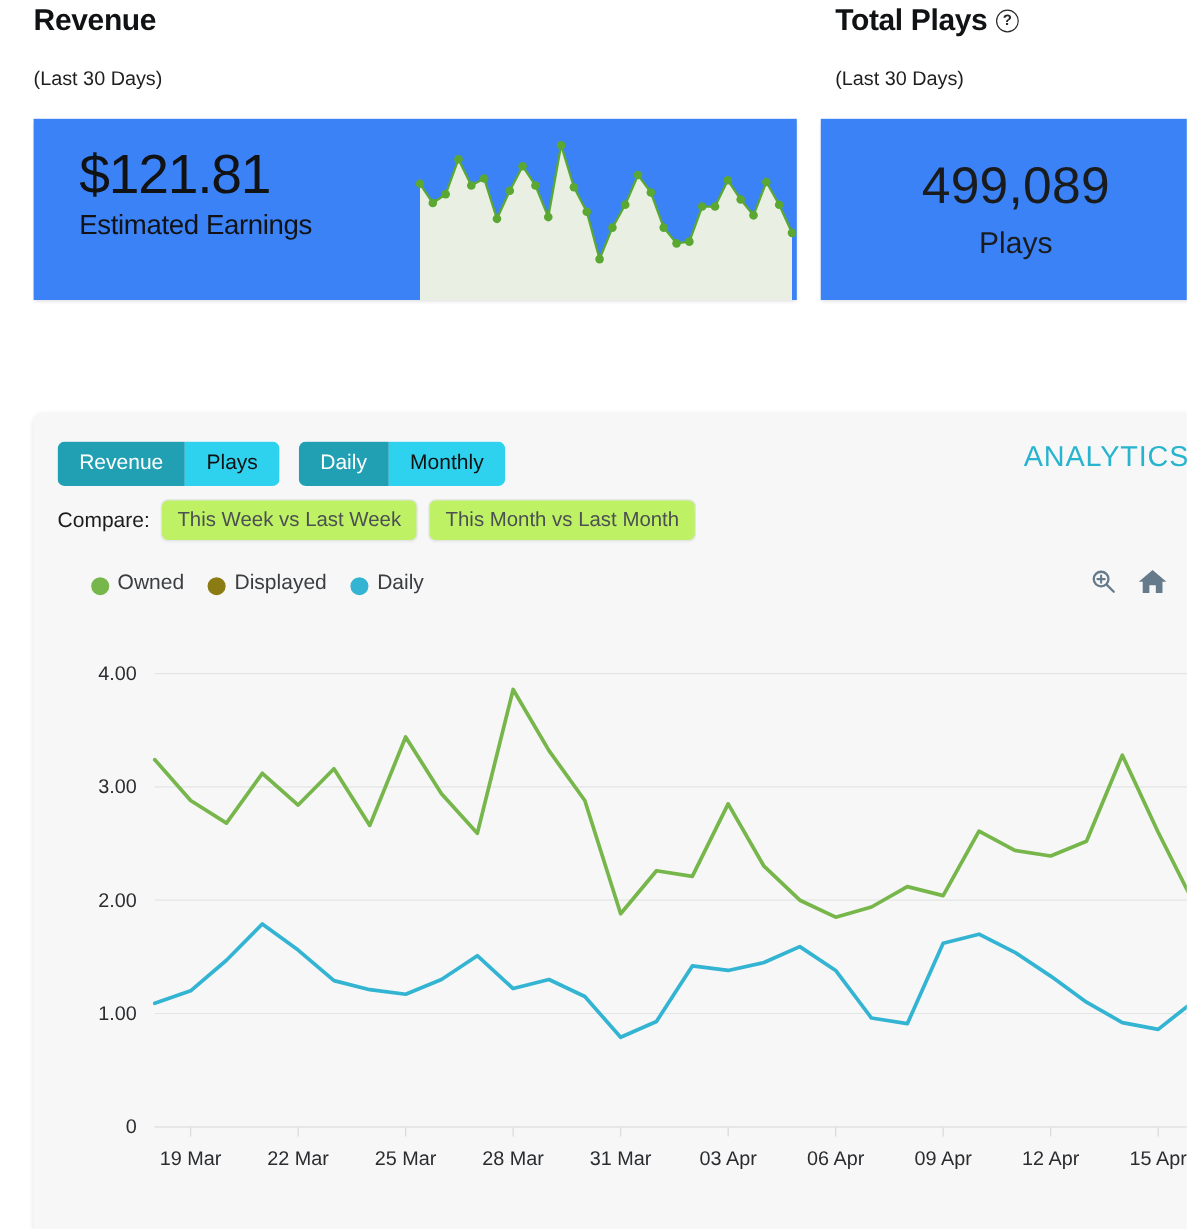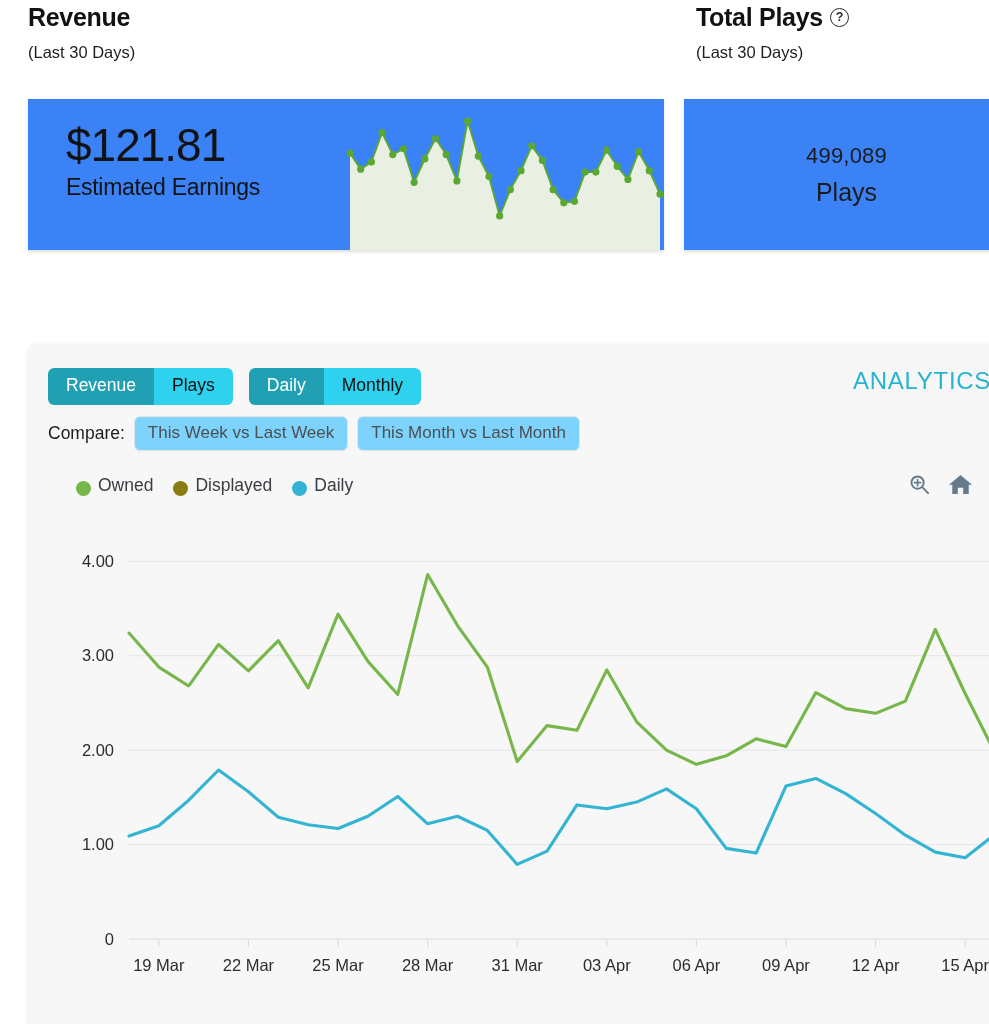--- a/index.html
+++ b/index.html
@@ -12,21 +12,21 @@
   }
   .page { position: relative; width: 989px; height: 880px; }
 
   
   .metric-head { position: absolute; }
   .metric-title {
     font-size: 25px; font-weight: bold; color: #111214;
     letter-spacing: -0.3px; display: flex; align-items: center; gap: 7px;
     line-height: 1.1;
   }
-  .metric-sub { font-size: 16.5px; color: #1d1e20; margin-top: 11px; }
+  .metric-sub { font-size: 16.5px; color: #1d1e20; margin-top: 25px; }
   .help-icon {
     display: inline-flex; align-items: center; justify-content: center;
     width: 19px; height: 19px; border-radius: 50%;
     border: 1.7px solid #26282b; color: #26282b;
     font-size: 12.5px; font-weight: bold; font-family: "Liberation Sans", sans-serif;
     line-height: 1; padding-bottom: 1px;
   }
 
   
   .card {
@@ -45,21 +45,21 @@
   .rev-label { font-size: 23px; color: #111214; margin-top: 5px; letter-spacing: -0.3px; }
 
   .spark-wrap { position: absolute; left: 318px; top: 0; width: 318px; height: 151px; }
   .spark-wrap svg { display: block; width: 318px; height: 151px; }
 
   .plays-inner {
     position: absolute; inset: 0;
     display: flex; flex-direction: column;
     align-items: center; justify-content: center; gap: 9px;
   }
-  .plays-num { font-size: 22px; color: #1a1b1d; letter-spacing: 0.2px; }
+  .plays-num { font-size: 43px; color: #1a1b1d; letter-spacing: 0.2px; }
   .plays-unit { font-size: 25px; color: #1a1b1d; }
 
   
   #analytics-panel {
     position: absolute; left: 28px; top: 344px;
     width: 981px; height: 700px;
     background: #f7f7f7; border-radius: 9px;
     box-shadow: 0 1px 4px rgba(0,0,0,0.10);
     overflow: hidden;
   }
@@ -72,21 +72,21 @@
   }
   .seg .on  { background: #21a0b4; color: #ffffff; }
   .seg .off { background: #2ed2ee; color: #101113; }
 
   .compare-row {
     position: absolute; left: 20px; top: 72px;
     display: flex; align-items: center; gap: 9px;
   }
   .compare-label { font-size: 17.5px; color: #1b1c1e; }
   .pill {
-    background: #7dd3fc; border: 1px solid #e2e4e6; border-radius: 6px;
+    background: #bef264; border: 1px solid #e2e4e6; border-radius: 6px;
     font-size: 17px; color: #4c4f53; padding: 6px 13px 7px;
     font-family: "Liberation Sans", sans-serif; cursor: pointer;
     box-shadow: 0 1px 1px rgba(0,0,0,0.03);
   }
 
   .analytics-word {
     position: absolute; right: 18px; top: 23px;
     font-size: 24px; letter-spacing: 0.7px; color: #27b4cf;
   }
 

